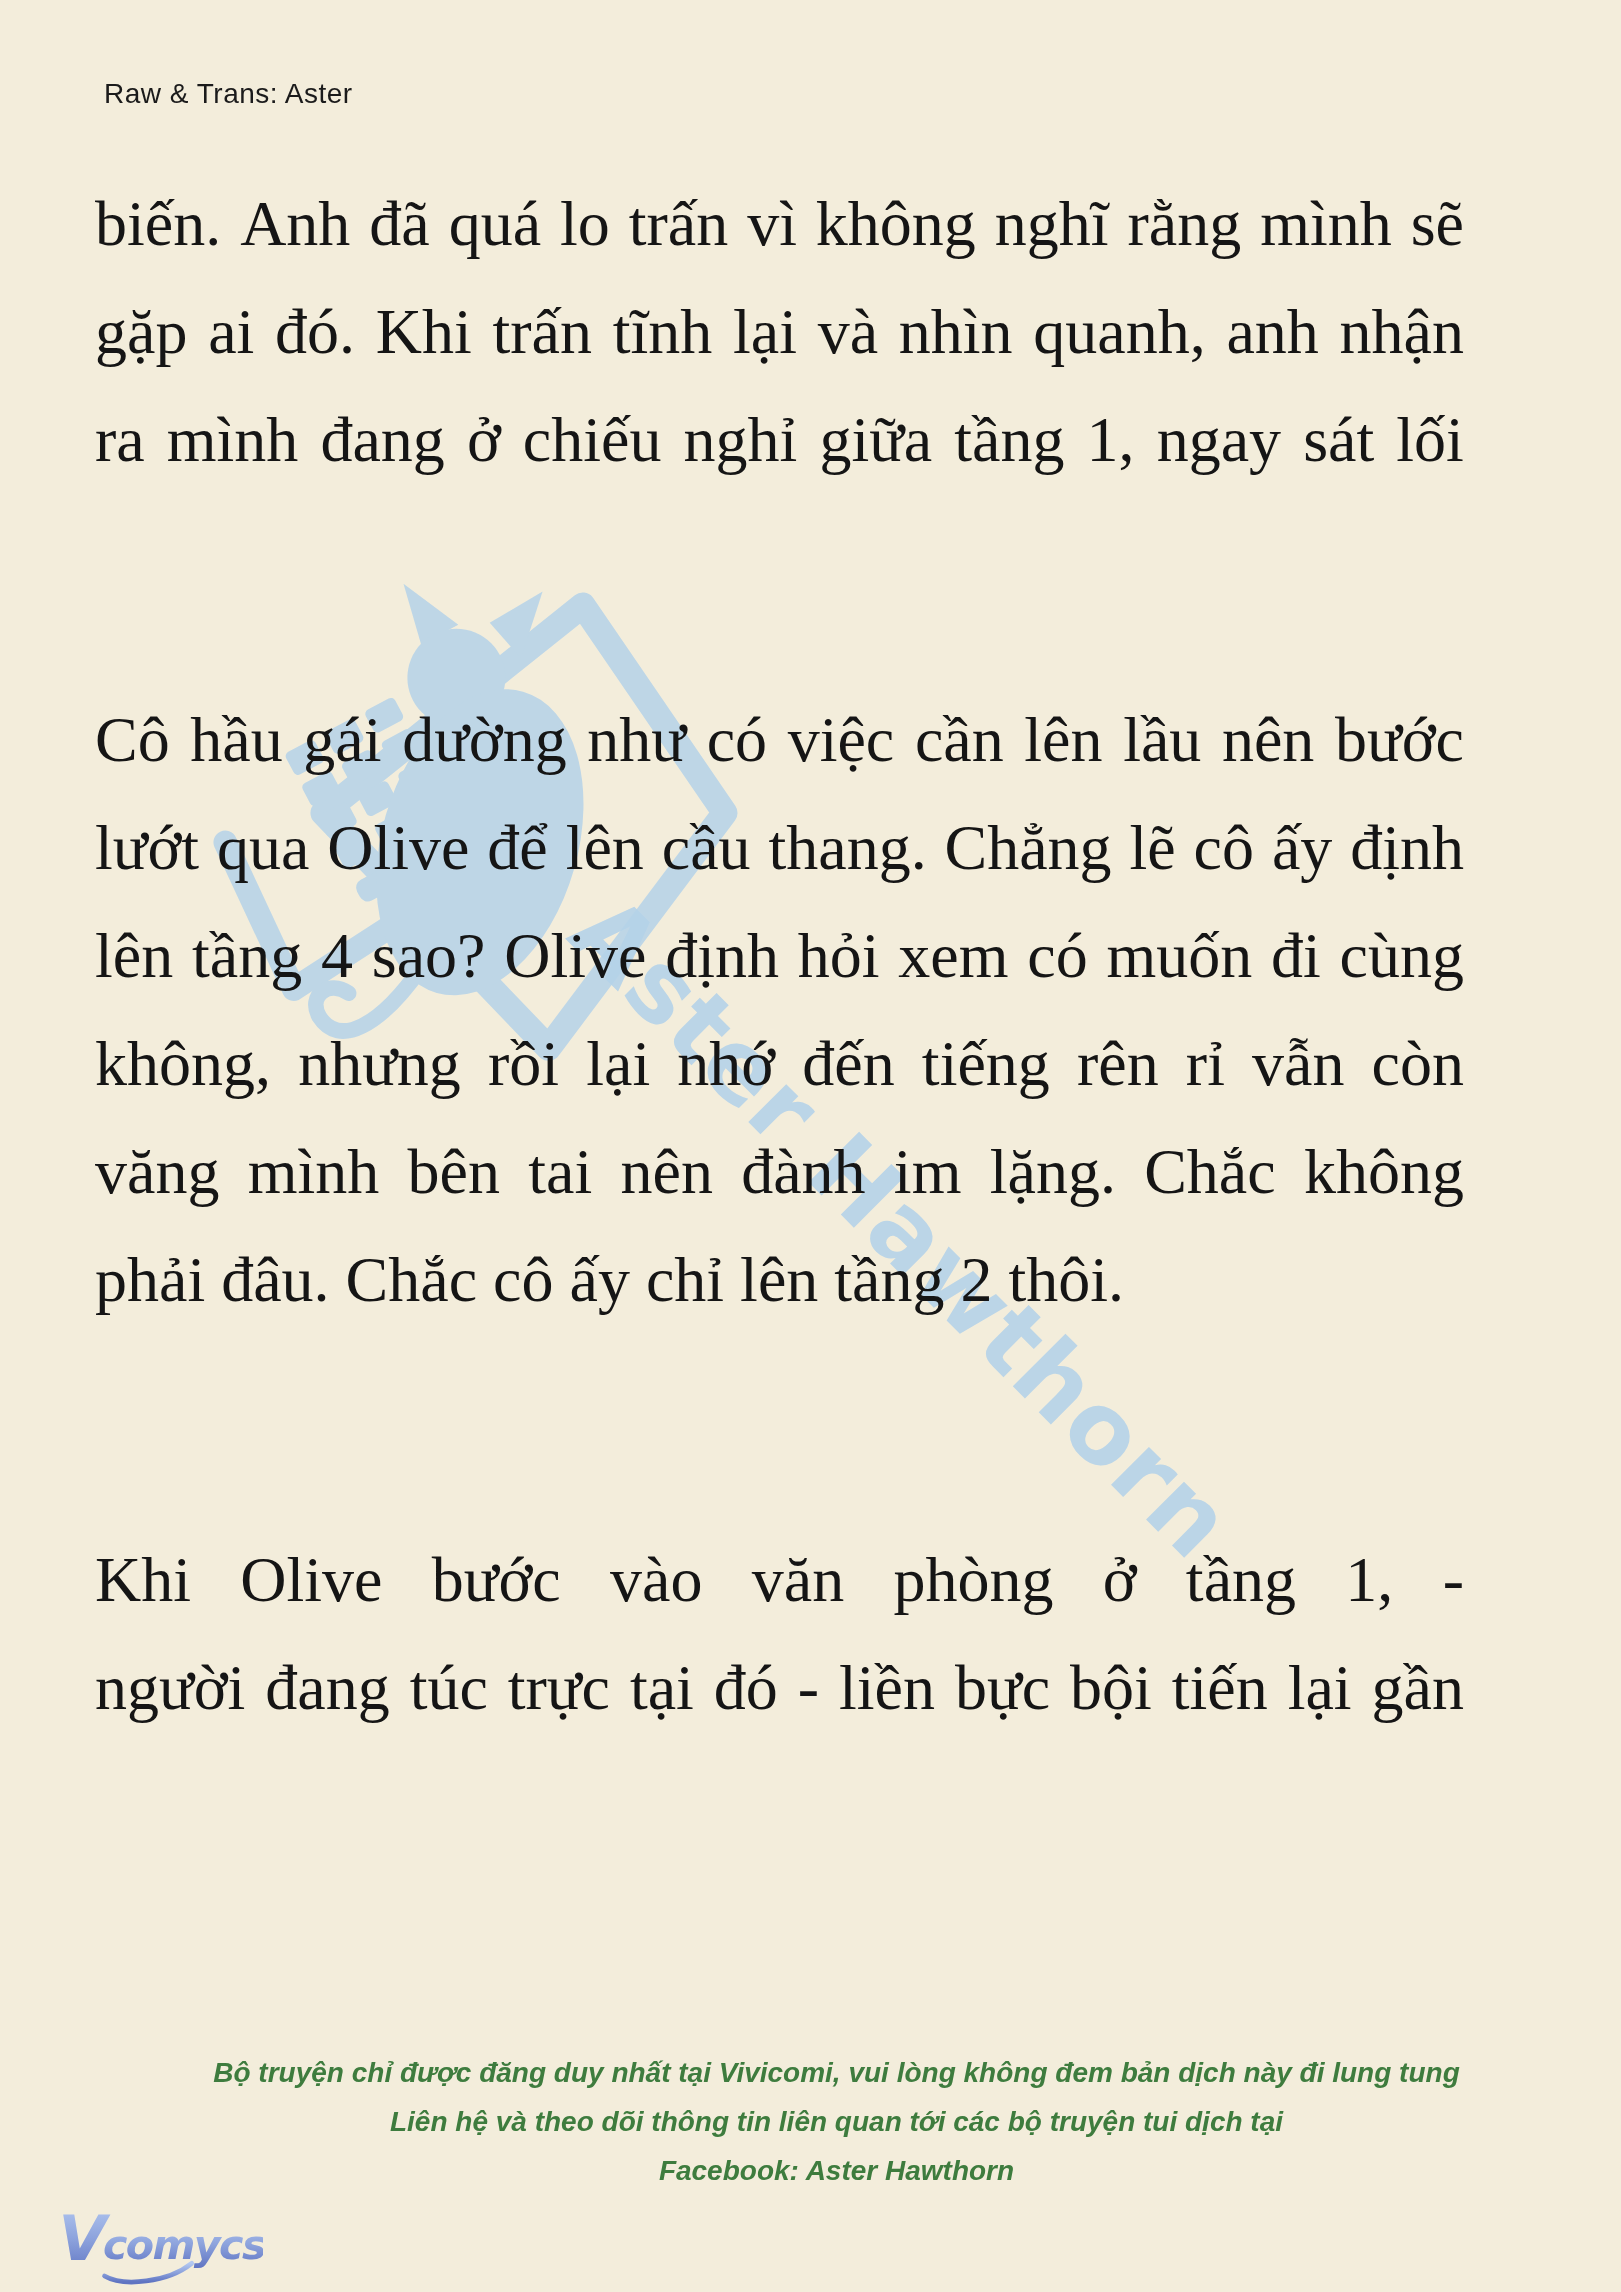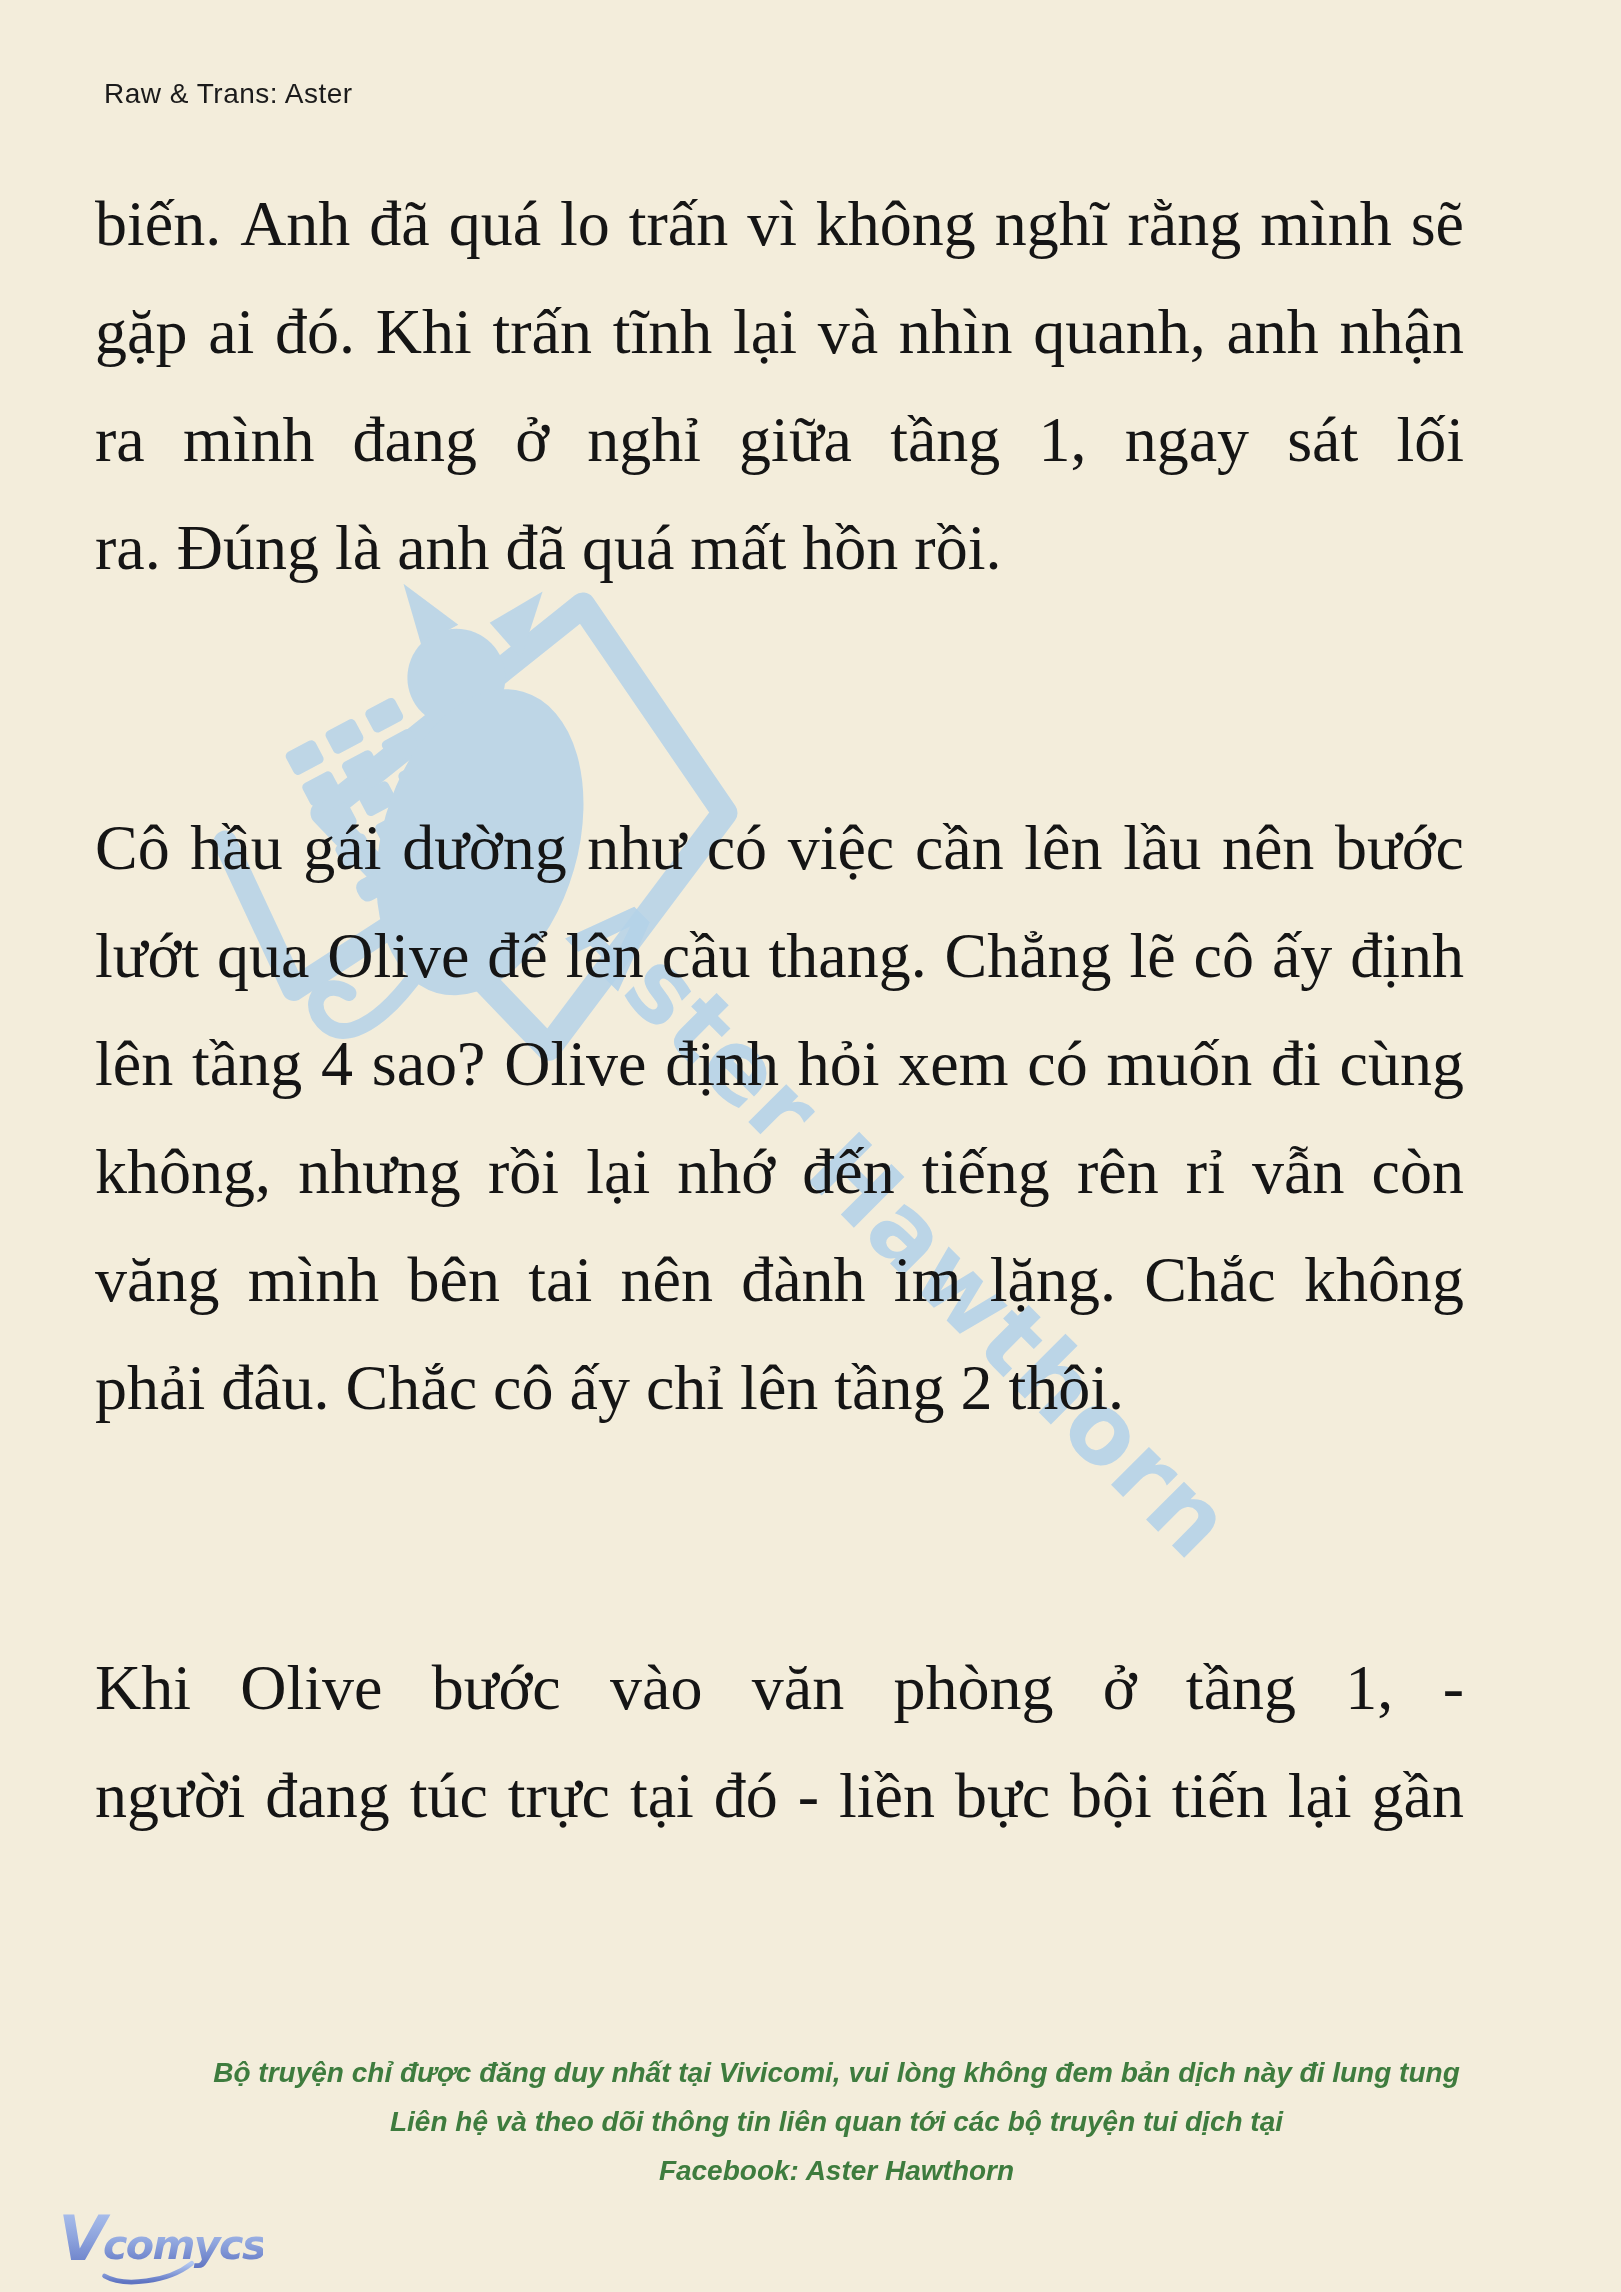--- a/index.html
+++ b/index.html
@@ -122,29 +122,29 @@
             <span>nhìn</span>
             <span>quanh,</span>
             <span>anh</span>
             <span>nhận</span>
           </div>
           <div class="line just">
             <span>ra</span>
             <span>mình</span>
             <span>đang</span>
             <span>ở</span>
+            <span>chiếu</span>
             <span>nghỉ</span>
             <span>giữa</span>
             <span>tầng</span>
             <span>1,</span>
             <span>ngay</span>
             <span>sát</span>
             <span>lối</span>
           </div>
-          <div class="line">ra. Đúng là anh đã quá mất hồn rồi.</div>
         </div>
         <div class="para">
           <div class="line just">
             <span>Cô</span>
             <span>hầu</span>
             <span>gái</span>
             <span>dường</span>
             <span>như</span>
             <span>có</span>
             <span>việc</span>

